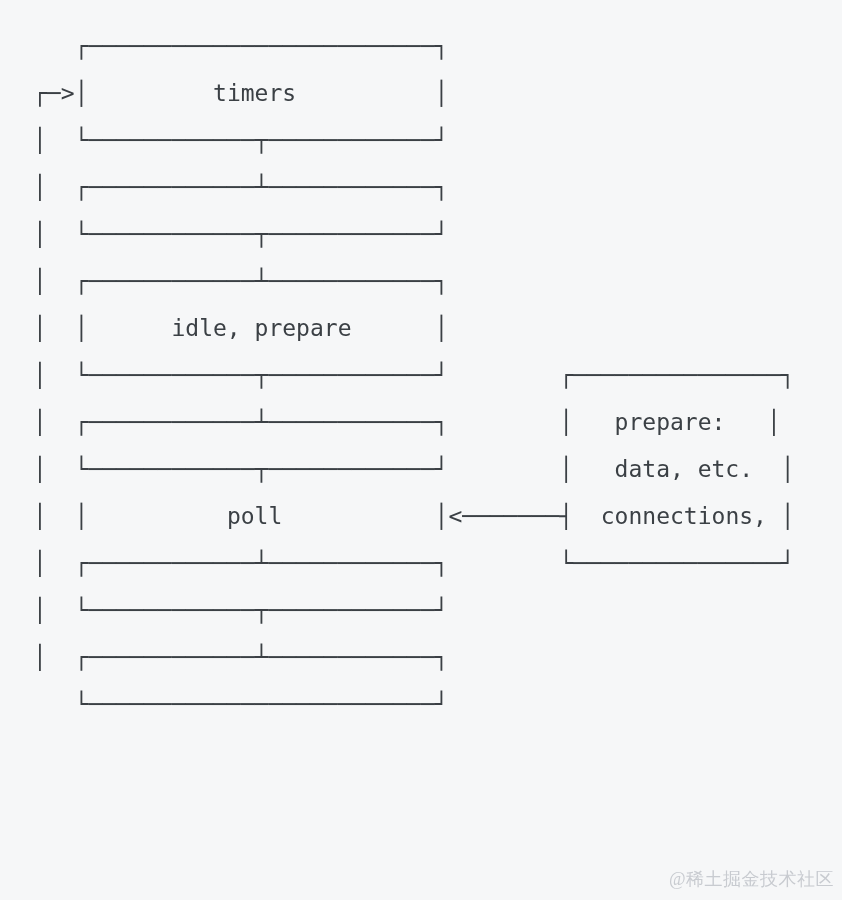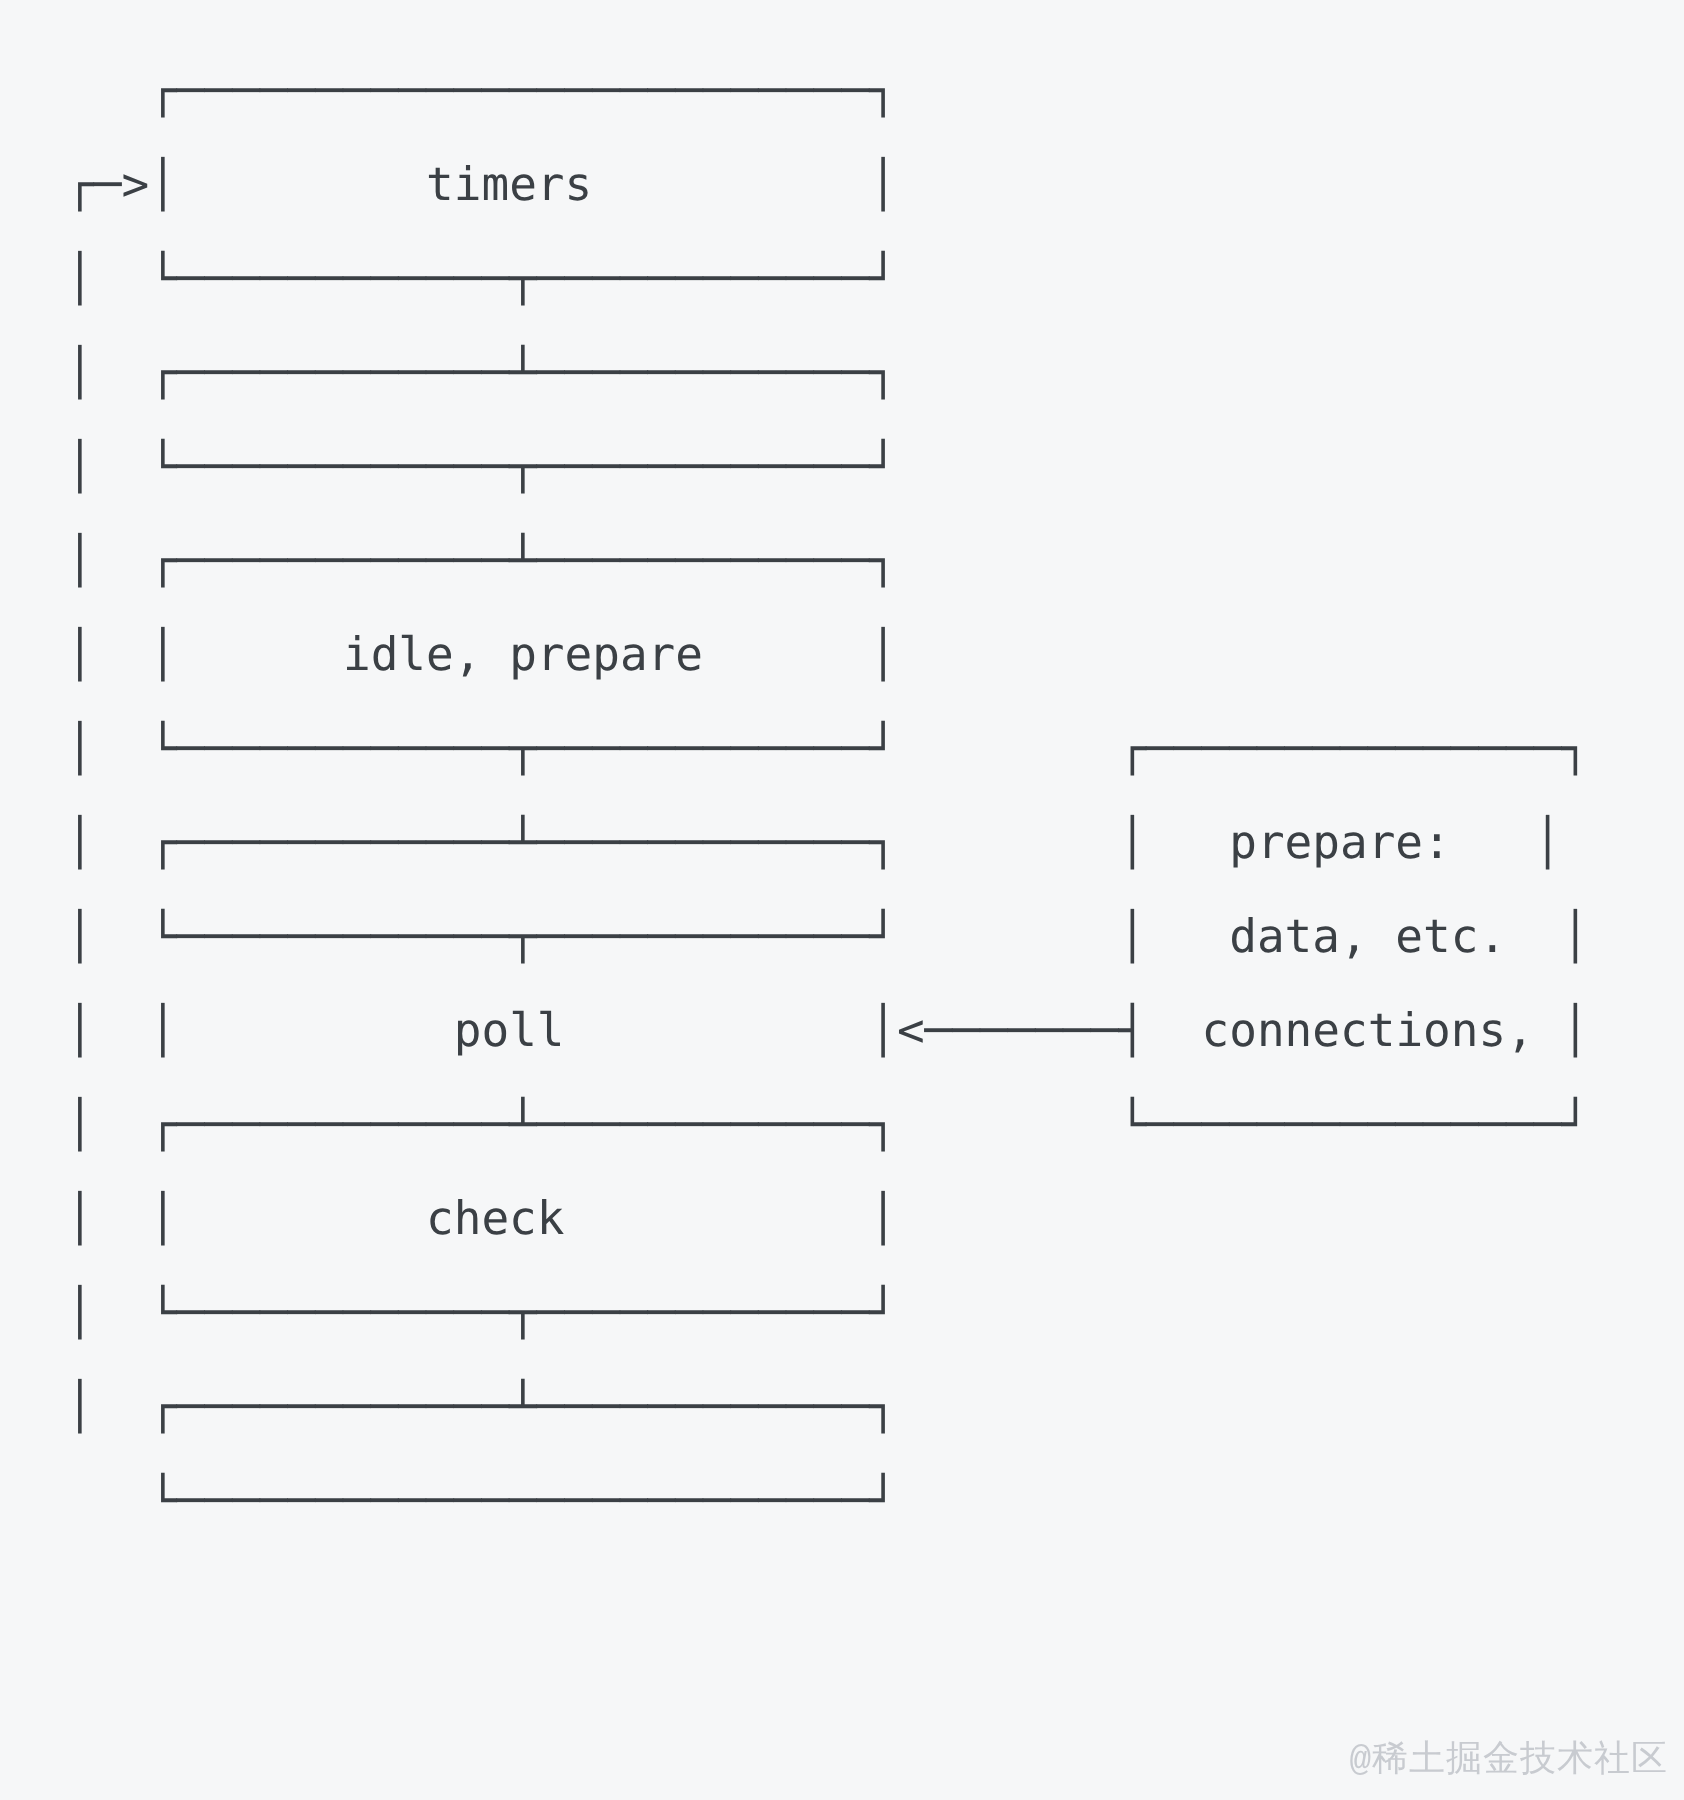--- a/index.html
+++ b/index.html
@@ -25,21 +25,21 @@
   }
   .line{
     white-space:pre;
     height:47px;
   }
   .lbl{ color:var(--ink); }
   .watermark{
     position:absolute;
     right:8px;
     bottom:9px;
-    font-family:Liberation Mono, monospace;
+    font-family:Liberation Serif, serif;
     font-size:18px;
     letter-spacing:0.5px;
     color:var(--watermark);
   }
 </style>
 </head>
 <body>
 
 <div class="diagram">
     <div class="line">   ┌─────────────────────────┐</div>
@@ -47,19 +47,18 @@
     <div class="line">│  └────────────┬────────────┘</div>
     <div class="line">│  ┌────────────┴────────────┐</div>
     <div class="line">│  └────────────┬────────────┘</div>
     <div class="line">│  ┌────────────┴────────────┐</div>
     <div class="line">│  │      <span class="lbl">idle, prepare</span>      │</div>
     <div class="line">│  └────────────┬────────────┘        ┌───────────────┐</div>
     <div class="line">│  ┌────────────┴────────────┐        │   <span class="lbl">prepare:</span>   │</div>
     <div class="line">│  └────────────┬────────────┘        │   <span class="lbl">data, etc.</span>  │</div>
     <div class="line">│  │          <span class="lbl">poll</span>           │<span class="lbl">&lt;───────┤</span>  <span class="lbl">connections,</span> │</div>
     <div class="line">│  ┌────────────┴────────────┐        └───────────────┘</div>
-    <div class="line">│  │         <span class="lbl">check</span>           │</div>
     <div class="line">│  └────────────┬────────────┘</div>
     <div class="line">│  ┌────────────┴────────────┐</div>
     <div class="line">   └─────────────────────────┘</div>
   </div>
 
 <div class="watermark">@稀土掘金技术社区</div>
 
 </body></html>

